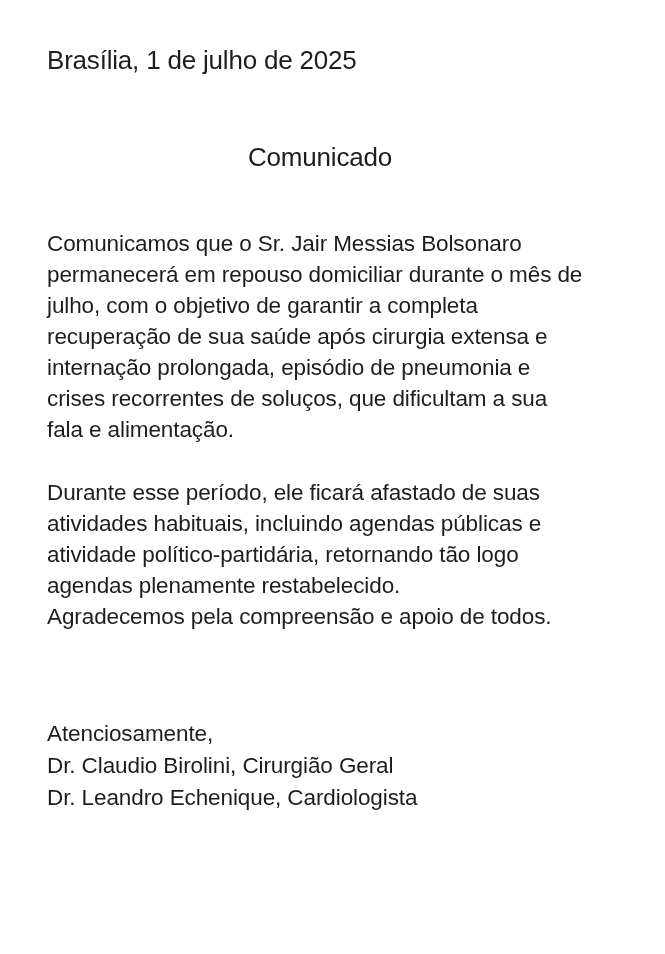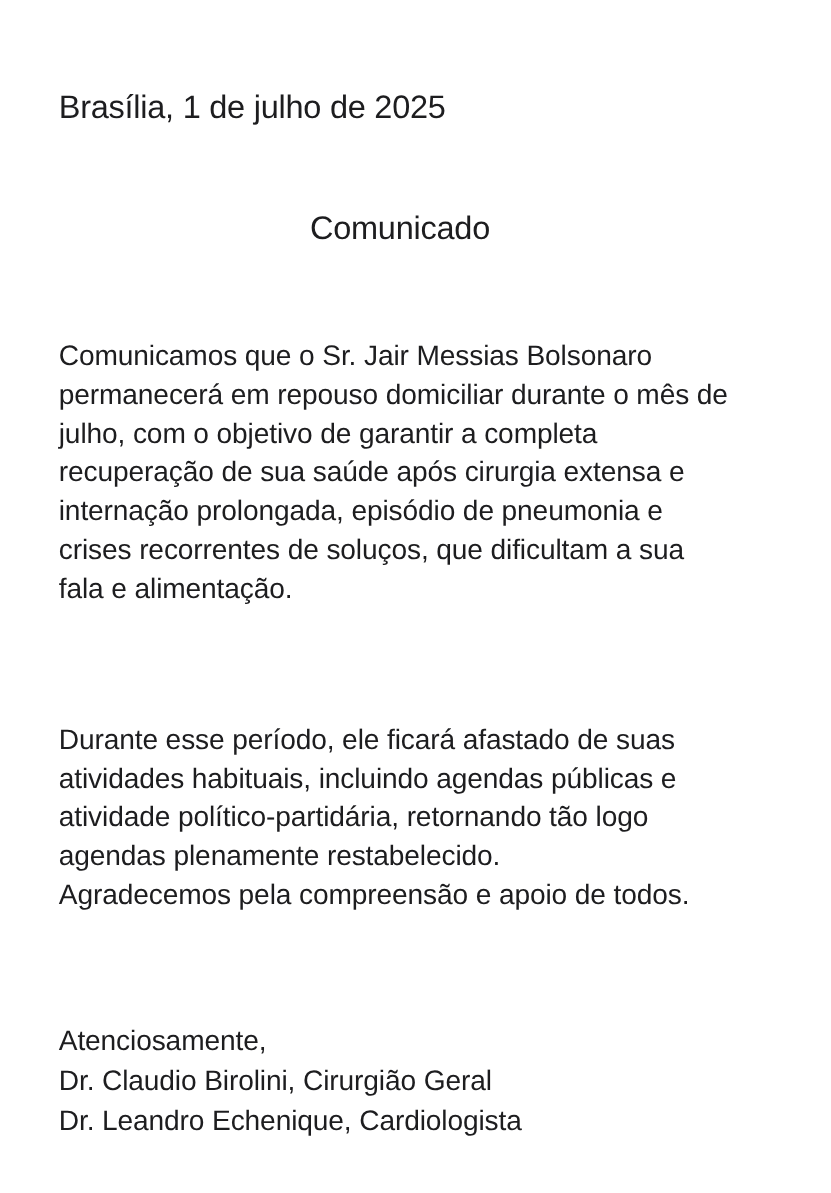--- a/index.html
+++ b/index.html
@@ -8,21 +8,21 @@
   }
   html,body{margin:0;padding:0;}
   body{background:var(--background);}
   .page{
     position:relative;
     width:640px;
     height:954px;
     box-sizing:border-box;
     background:var(--background);
     color:var(--text);
-    padding:70px 40px 0 47px;
+    padding:45px 40px 0 47px;
     font-family:"Liberation Sans", sans-serif;
     -webkit-font-smoothing:antialiased;
     overflow:hidden;
   }
   .dateline{
     font-size:26px;
     line-height:31px;
     letter-spacing:-0.2px;
     white-space:nowrap;
   }
@@ -35,22 +35,22 @@
     font-weight:400;
     letter-spacing:-0.2px;
   }
   .para{margin:0;}
   .para .line{
     font-size:22.5px;
     line-height:31px;
     letter-spacing:-0.1px;
     white-space:nowrap;
   }
-  .p1{margin-top:71px;}
-  .p2{margin-top:90px;}
+  .p1{margin-top:55px;}
+  .p2{margin-top:32px;}
   .p3{}
   .closing{
     margin-top:86px;
     font-size:22.5px;
     line-height:31px;
     letter-spacing:-0.1px;
     white-space:nowrap;
   }
   .sig{
     margin-top:1px;

